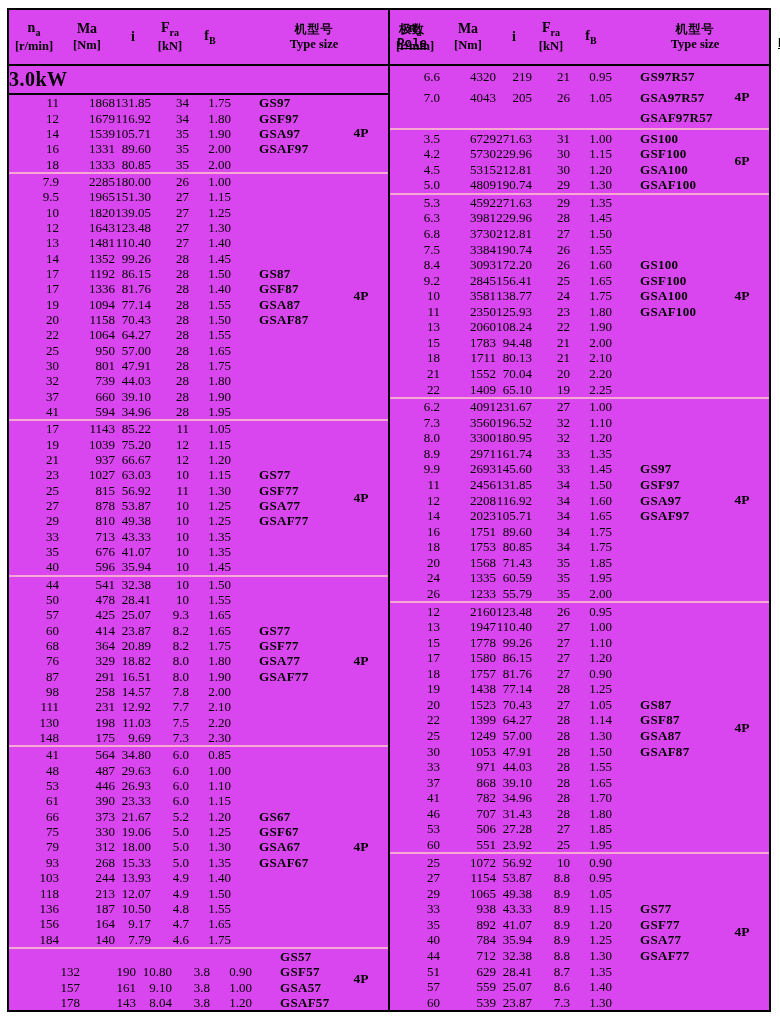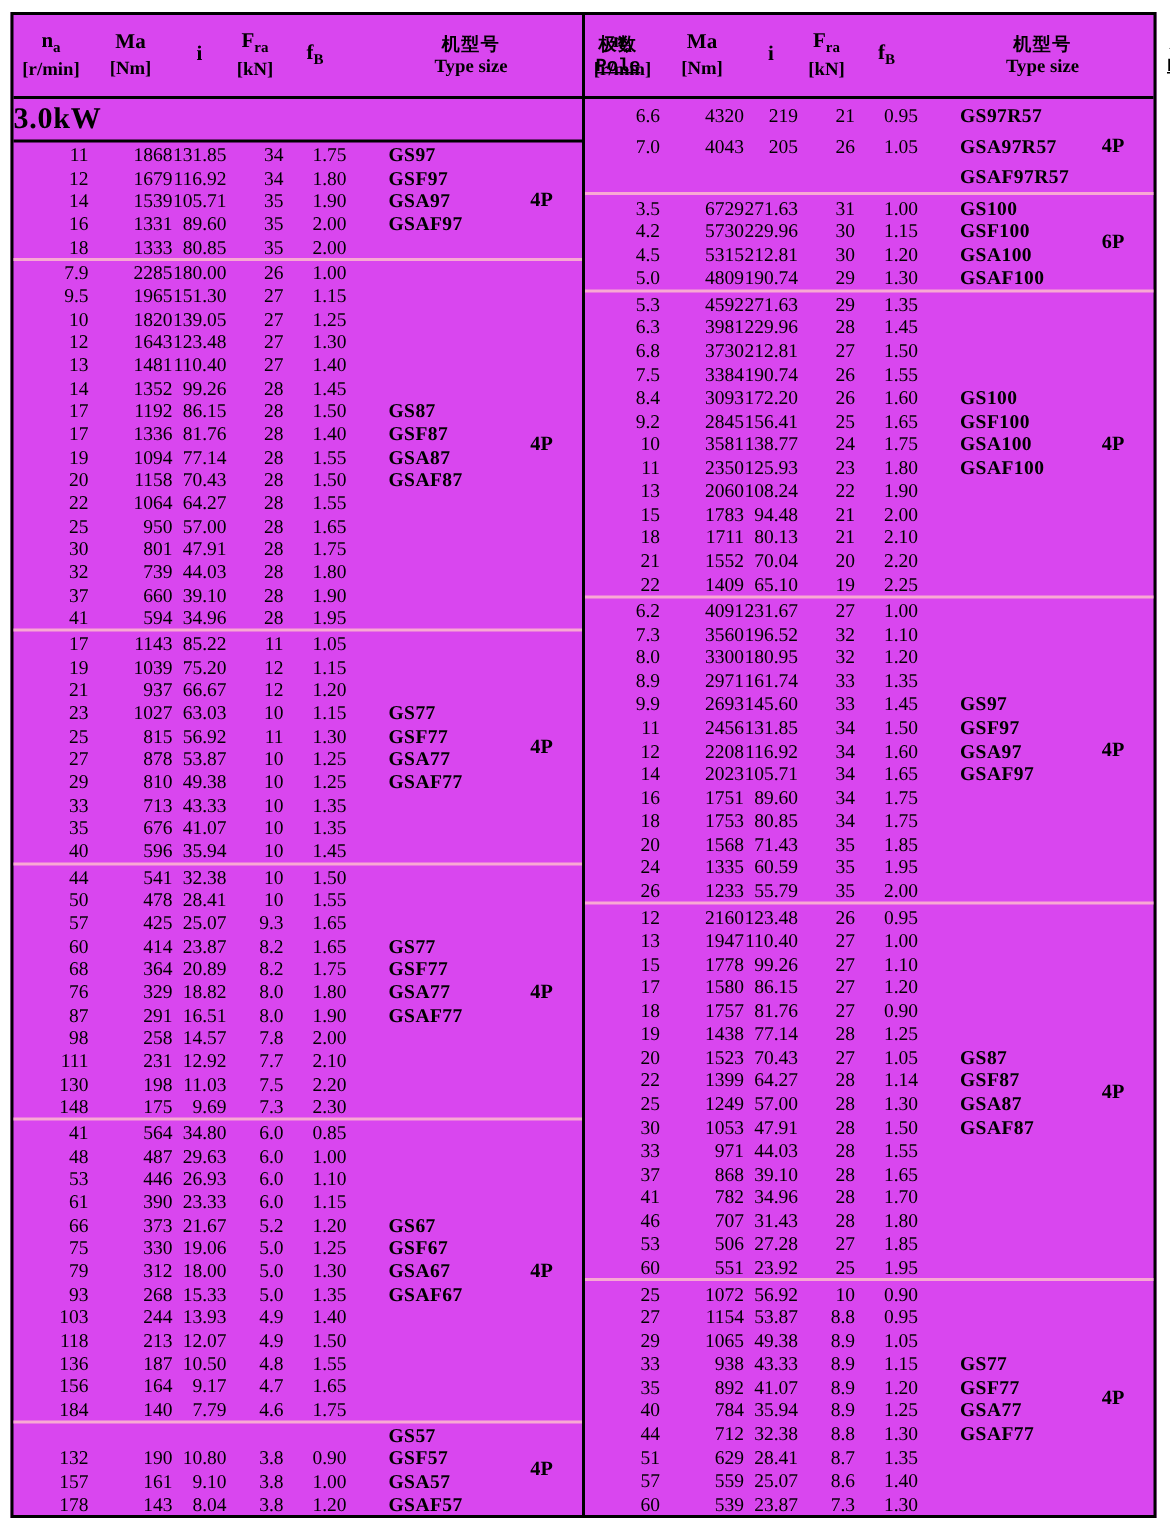--- a/index.html
+++ b/index.html
@@ -535,21 +535,21 @@
           <div class="row">
             <div class="num">184</div>
             <div class="num">140</div>
             <div class="num">7.79</div>
             <div class="num">4.6</div>
             <div class="num">1.75</div>
             <div class="type"></div>
           </div>
           <div class="pole">4P</div>
         </div>
-        <div class="section" style="flex-grow: 4;">
+        <div class="section" style="flex-grow: 4; padding-left: 21px;">
           <div class="row">
             <div class="num"></div>
             <div class="num"></div>
             <div class="num"></div>
             <div class="num"></div>
             <div class="num"></div>
             <div class="type">GS57</div>
           </div>
           <div class="row">
             <div class="num">132</div>

